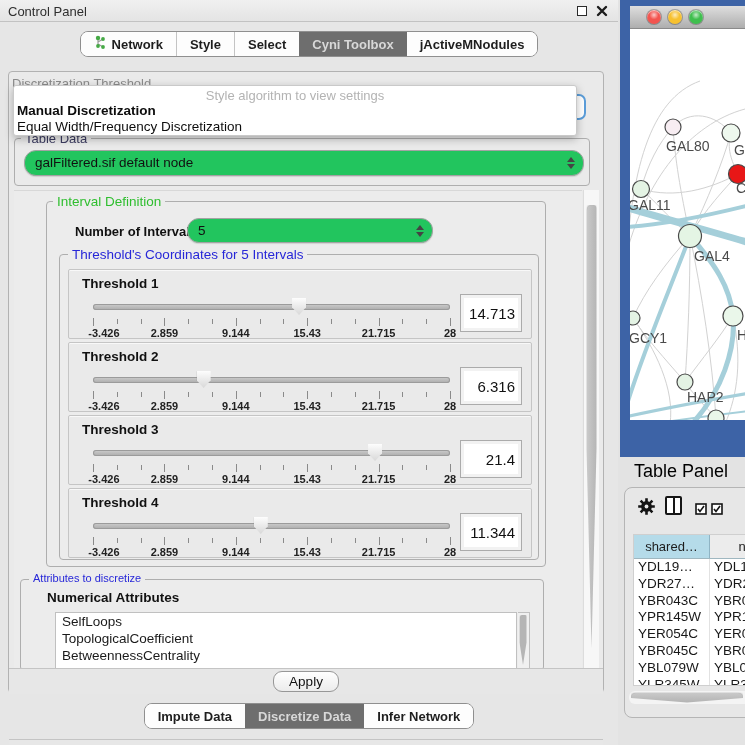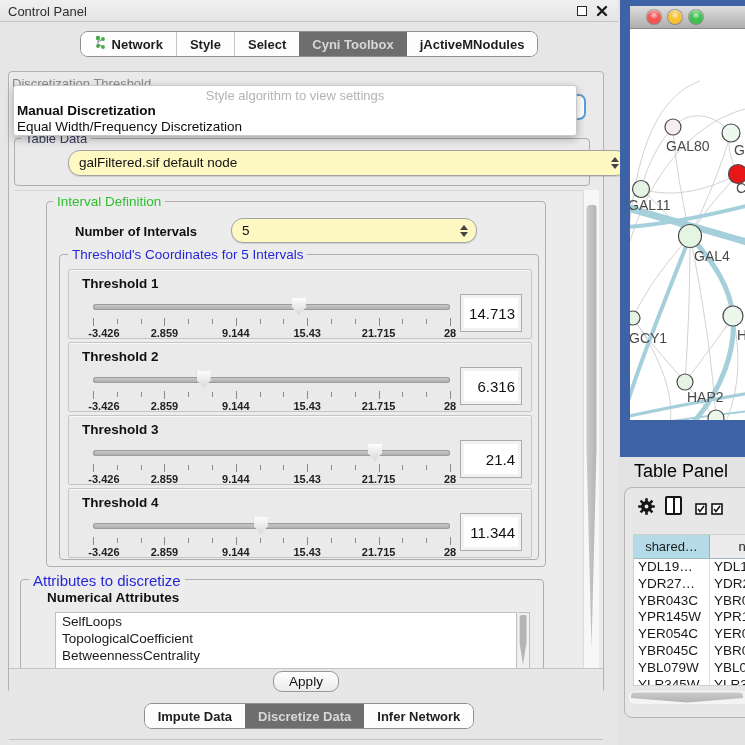--- a/index.html
+++ b/index.html
@@ -36,22 +36,22 @@
     border:1px solid #c9c9c9; border-radius:3px; box-shadow:0 3px 8px rgba(0,0,0,.28); z-index:4; }
   #algo-popup .hint { text-align:center; color:#b3b3b3; font-size:13px; padding-top:2px; height:17px; }
   #algo-popup .opt { font-size:13.5px; color:#0d0d0d; padding-left:3px; height:16px; line-height:16px; }
   #algo-popup .opt.bold { font-weight:bold; }
 
   .group { position:absolute; border:1px solid #aeaeae; border-radius:4px; }
   .group > .legend { position:absolute; top:-8px; font-size:13px; background:#eaeaea; padding:0 4px; }
 
   #table-data-group { left:14px; top:138px; width:576px; height:48px; }
   #table-data-group > .legend { left:6px; color:#3c3c60; }
-  .combo { position:absolute; background:#fef9c3; border:1px solid #a3a3a3; border-radius:12px;
-    font-size:13.5px; color:#111; box-shadow:0 1px 1px rgba(0,0,0,.12);margin-left:44px; }
+  .combo { position:absolute; background:#22c55e; border:1px solid #a3a3a3; border-radius:12px;
+    font-size:13.5px; color:#111; box-shadow:0 1px 1px rgba(0,0,0,.12); }
   .combo .val { position:absolute; left:10px; top:4px; white-space:nowrap; }
   .spinner { position:absolute; right:7px; top:50%; transform:translateY(-50%); width:9px; }
   .spinner .up   { width:0; height:0; border-left:4.5px solid transparent; border-right:4.5px solid transparent;
     border-bottom:5px solid #444; margin-bottom:2px; }
   .spinner .down { width:0; height:0; border-left:4.5px solid transparent; border-right:4.5px solid transparent;
     border-top:5px solid #444; }
   #table-data-combo { left:24px; top:150px; width:560px; height:26px; }
 
   
   #viewport { position:absolute; left:14px; top:190px; width:568px; height:478px;
@@ -84,21 +84,21 @@
   .ticks i { position:absolute; width:1px; background:#8a8a8a; top:1px; }
   .ticks i.minor { height:5px; }
   .ticks i.major { height:8px; top:0; }
   .tick-labels { position:absolute; left:0; top:29px; width:357px; height:12px; }
   .tick-labels span { position:absolute; transform:translateX(-50%); font-size:11px; font-weight:bold; color:#222; white-space:nowrap; }
   .value-box { position:absolute; right:9px; top:24px; width:62px; height:38px; background:#fff;
     border:1px solid #ababab; box-shadow:0 0 0 3px #f2f2f2 inset; font-size:15px; color:#111;
     display:flex; align-items:center; justify-content:flex-end; padding-right:6px; }
 
   #attr-group { left:6px; top:388px; width:524px; height:92px; background:#ececec; }
-  #attr-group > .legend { left:8px; color:#2727d8; background:#ececec; font-size:15px; }
+  #attr-group > .legend { left:8px; color:#2727d8; background:#ececec; font-size:11px; }
   #attr-heading { position:absolute; left:26px; top:10px; font-size:13.5px; font-weight:bold; color:#111;text-align:center; }
   #attr-list { position:absolute; left:34px; top:32px; width:462px; height:58px; background:#fff;
     border:1px solid #c0c0c0; overflow:hidden; }
   #attr-list .list-item { font-size:13.5px; color:#1a1a1a; padding-left:6px; height:17px; line-height:17px; white-space:nowrap; }
   #attr-scroll { position:absolute; left:497px; top:32px; width:12px; height:58px; background:#f0f0f0; border:1px solid #c0c0c0; border-left:none; }
   #attr-scroll .thumb { position:absolute; left:1.5px; top:2px; width:7px; height:50px; background:#b5b5b5; border-radius:4px; }
 
   #footer-bar { position:absolute; left:1px; top:668px; width:594px; height:26px;
     background:#e7e7e7; border-top:1px solid #c4c4c4; border-radius:0 0 4px 4px; }
   #apply-btn { position:absolute; left:50%; transform:translateX(-50%); top:2px; width:66px; height:21px;

